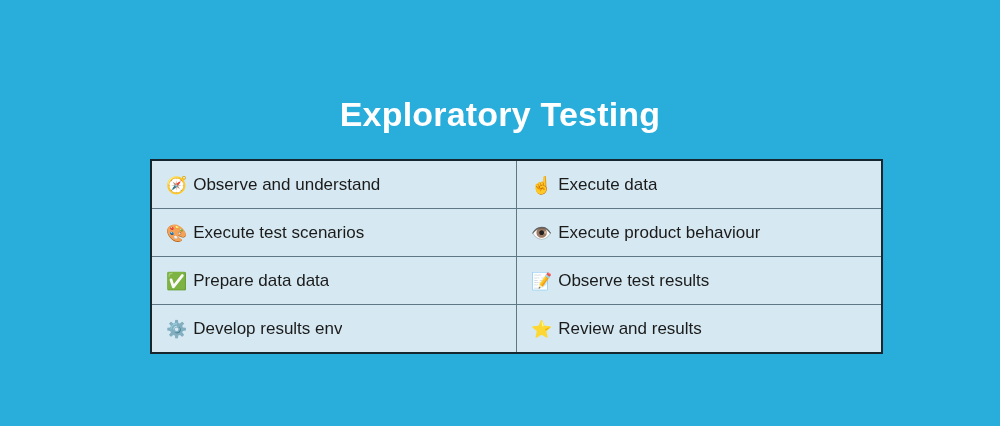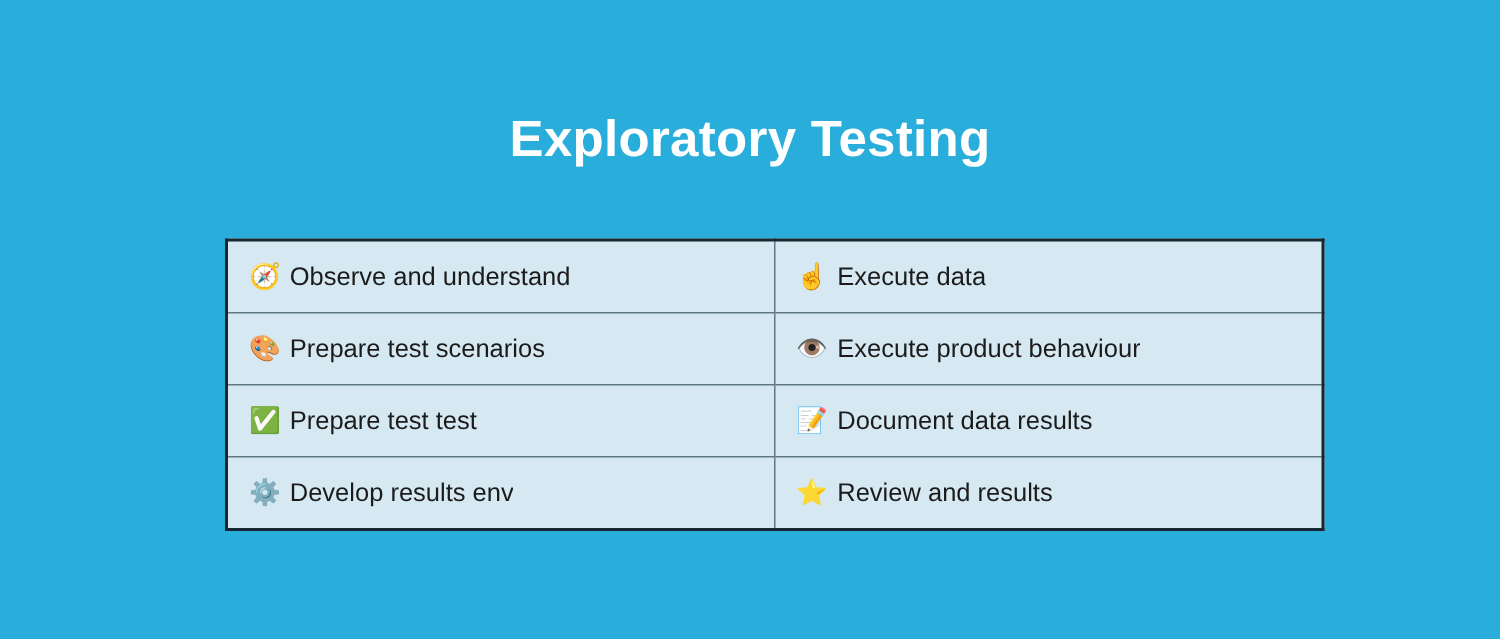--- a/index.html
+++ b/index.html
@@ -19,21 +19,21 @@
     width: 1000px;
     height: 426px;
     background: #29addb;
     box-sizing: border-box;
   }
 
   
   #page-title {
     position: absolute;
     left: 0;
-    top: 72px;
+    top: 93px;
     width: 1000px;
     text-align: center;
     color: #ffffff;
     font-size: 34px;
     font-weight: bold;
     letter-spacing: 0.2px;
     line-height: 42px;
     white-space: nowrap;
     font-family: "Liberation Sans", "DejaVu Sans", sans-serif;
   }
@@ -113,42 +113,42 @@
             <span class="cell-icon">☝️</span>
             <span class="cell-label">Execute data</span>
           </span>
         </td>
       </tr>
 
       <tr>
         <td>
           <span class="cell-inner">
             <span class="cell-icon">🎨</span>
-            <span class="cell-label">Prepare test scenarios</span>
+            <span class="cell-label">Execute test scenarios</span>
           </span>
         </td>
         <td>
           <span class="cell-inner">
             <span class="cell-icon">👁️</span>
             <span class="cell-label">Execute product behaviour</span>
           </span>
         </td>
       </tr>
 
       <tr>
         <td>
           <span class="cell-inner">
             <span class="cell-icon">✅</span>
-            <span class="cell-label">Prepare test test</span>
+            <span class="cell-label">Prepare data data</span>
           </span>
         </td>
         <td>
           <span class="cell-inner">
             <span class="cell-icon">📝</span>
-            <span class="cell-label">Document data results</span>
+            <span class="cell-label">Observe test results</span>
           </span>
         </td>
       </tr>
 
       <tr>
         <td>
           <span class="cell-inner">
             <span class="cell-icon">⚙️</span>
             <span class="cell-label">Develop results env</span>
           </span>

